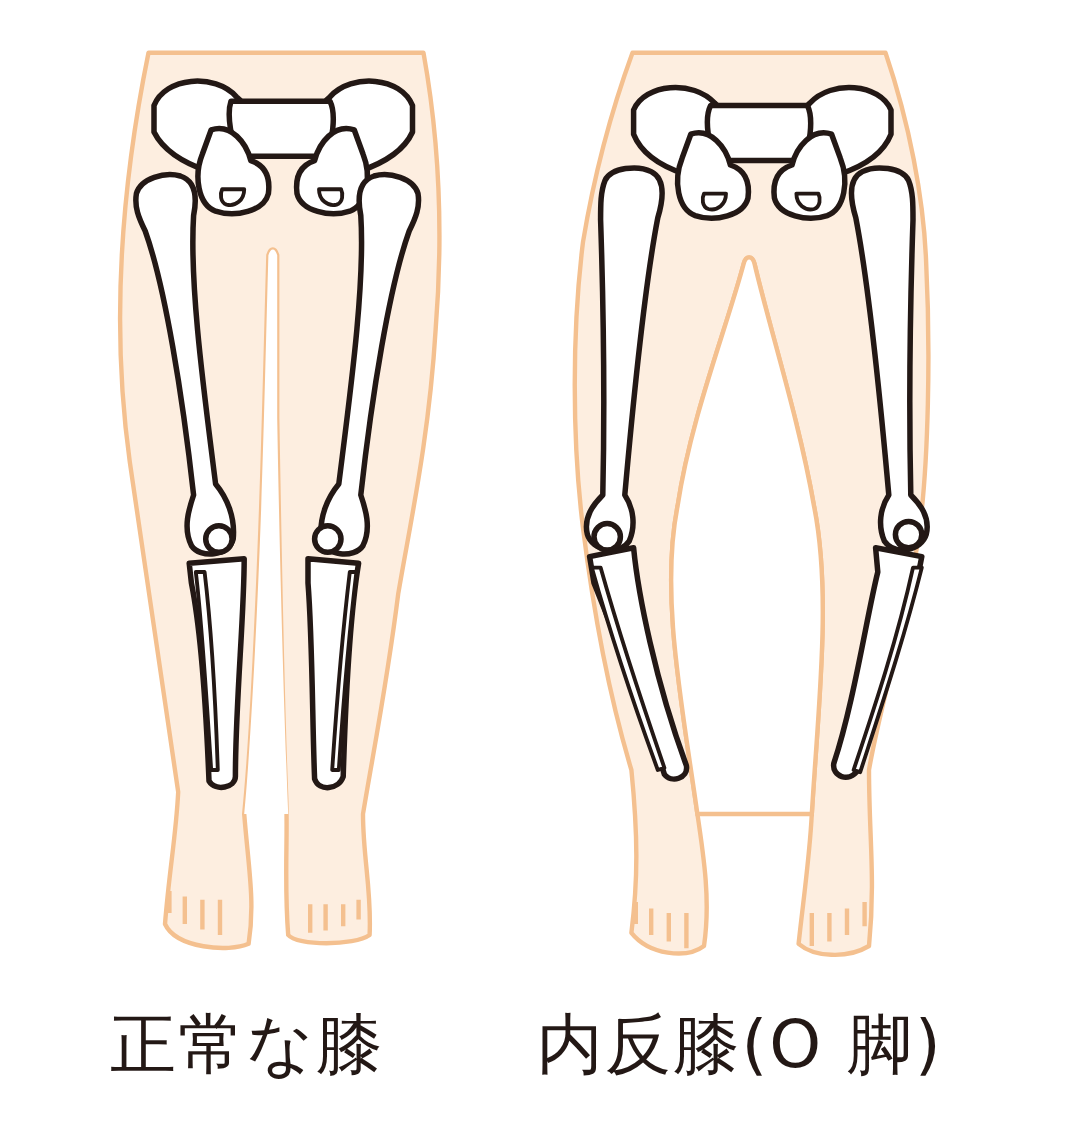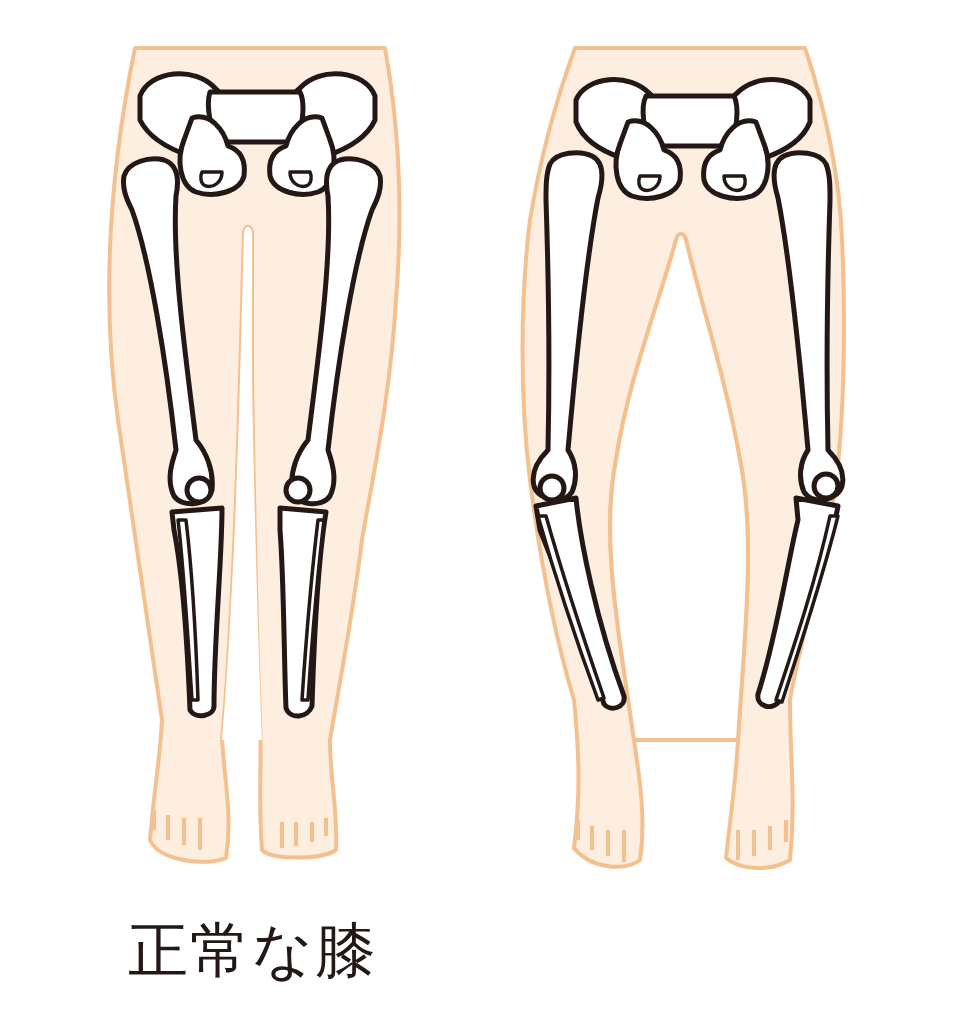--- a/index.html
+++ b/index.html
@@ -1,19 +1,19 @@
 <!DOCTYPE html>
 <html><head>
   <meta charset="utf-8">
   <style>
     html, body { margin: 0; padding: 0; background: #ffffff; }
     body { width: 980px; height: 1024px; position: relative; overflow: hidden; font-family: "DejaVu Sans", "Liberation Sans", sans-serif; }
     .figure { position: absolute; top: 0; left: 0; width: 980px; height: 1024px; }
     .caption { position: absolute; top: 920px; font-size: 60px; color: #231815; letter-spacing: 2px; line-height: 1; white-space: nowrap; font-family: "DejaVu Sans", sans-serif; }
-    #cap-left { left: 100px; margin-left: 28px; }
+    #cap-left { left: 100px; }
     #cap-right { left: 488px; }
     svg { display: block; }
     .skin { fill: #fdeee0; stroke: #f4c08f; stroke-width: 4; stroke-linejoin: round; }
     .bone { fill: #ffffff; stroke: #231815; stroke-width: 5; stroke-linejoin: round; stroke-linecap: round; }
     .bone-thin { fill: #ffffff; stroke: #231815; stroke-width: 3.5; stroke-linejoin: round; }
     .gap { fill: #ffffff; stroke: #f4c08f; stroke-width: 4; }
   </style>
 </head>
 <body>
 
@@ -87,13 +87,14 @@
       <path class="bone-thin" d="M538,516 C556,580 576,640 598,700 L604,698 C584,640 564,580 546,516 Z"></path>
       <path class="bone" d="M796,498 L838,506 C832,540 808,620 780,700 C772,712 756,706 758,694 C776,640 788,560 798,520 Z"></path>
       <path class="bone-thin" d="M830,516 C816,580 796,640 776,700 L782,702 C802,640 822,580 838,516 Z"></path>
 
       <path fill="none" stroke="#f4c08f" stroke-width="4" d="M578,820 L578,840 M592,826 L592,850 M608,830 L608,856 M624,830 L624,862"></path>
       <path fill="none" stroke="#f4c08f" stroke-width="4" d="M738,830 L738,860 M754,830 L754,856 M770,826 L770,850 M786,820 L786,842"></path>
     </g>
   </svg>
 
   <div class="caption" id="cap-left">正常な膝</div>
+  <div class="caption" id="cap-right">内反膝(O 脚)</div>
 </div>
 
 </body></html>

